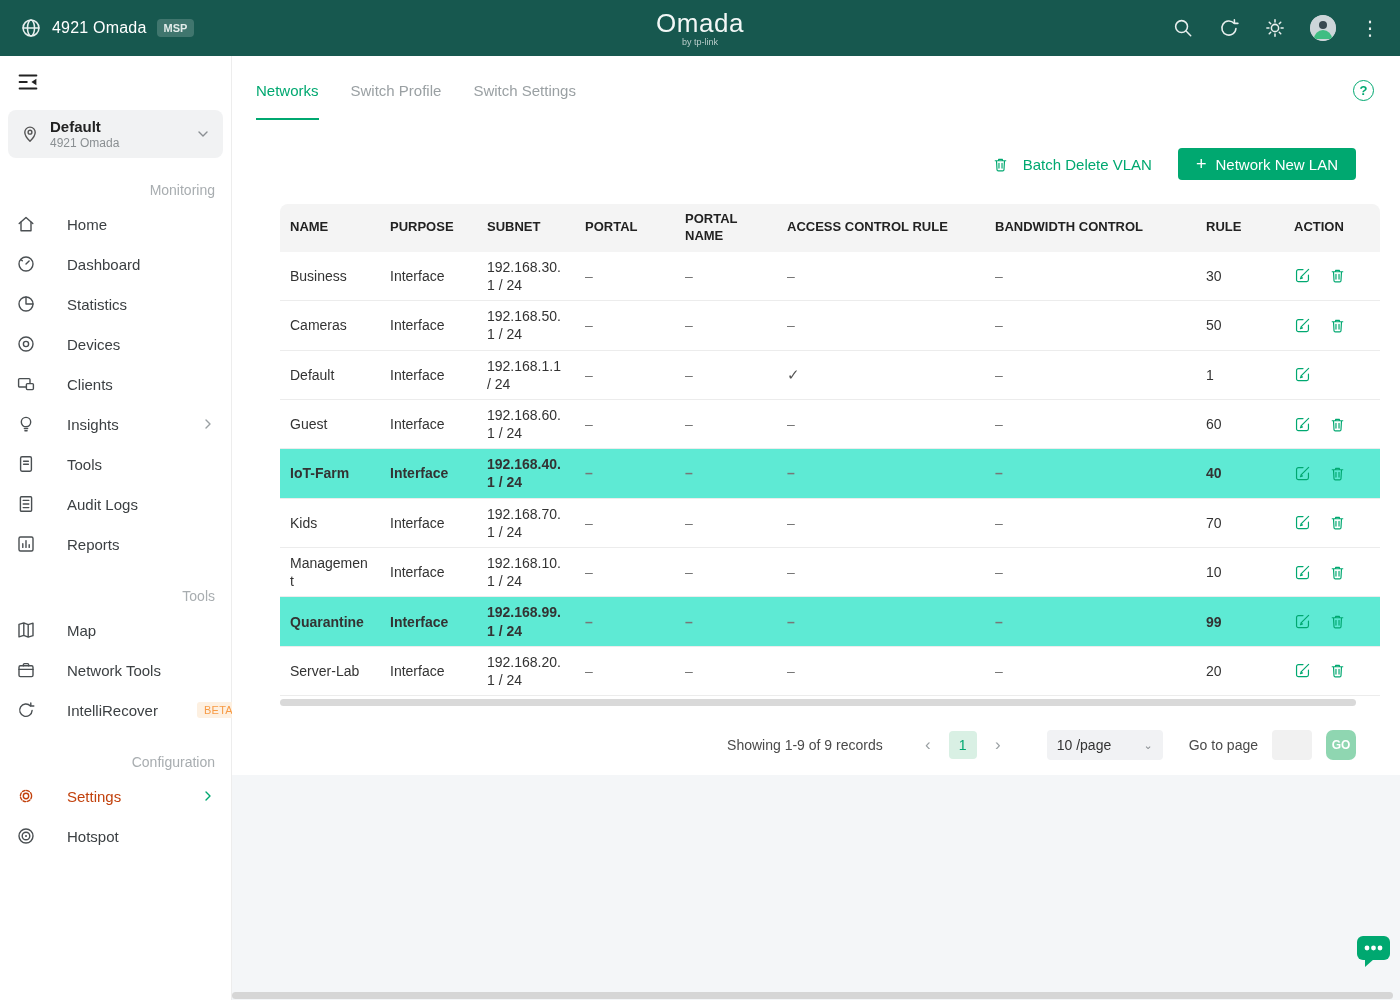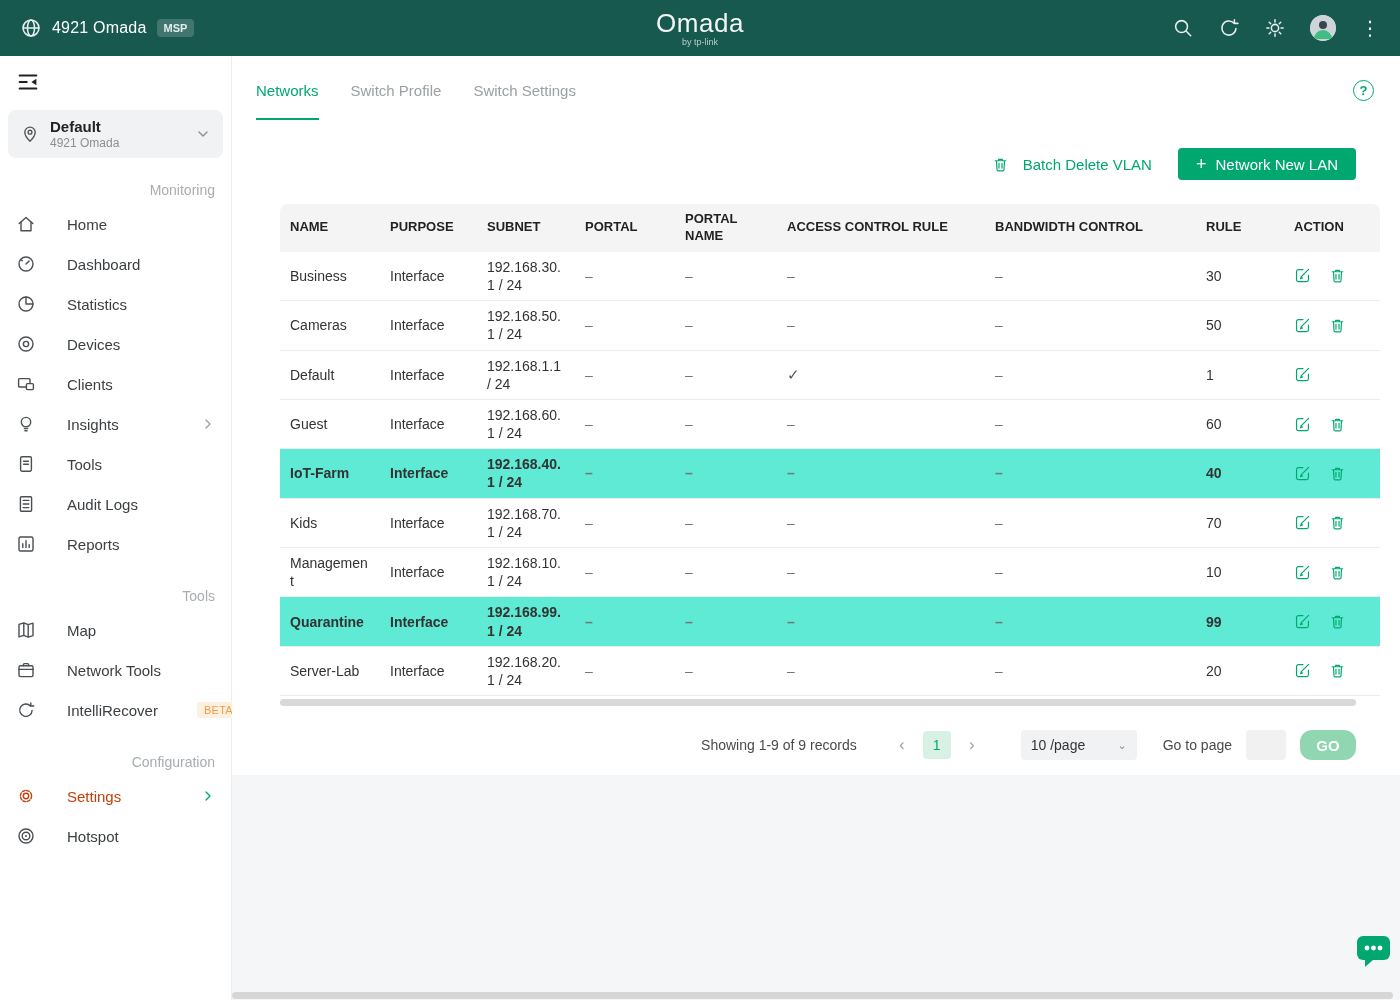--- a/index.html
+++ b/index.html
@@ -88,22 +88,22 @@
   .pg-summary { font-size:14px; color:#4a4a4a; margin-right:32px; }
   .pg-chev { color:#9aa0a3; font-size:17px; width:26px; text-align:center; cursor:pointer; }
   .pg-page { width:28px; height:28px; background:#d9f0e4; color:#00a870; border-radius:4px;
              font-size:14px; display:flex; align-items:center; justify-content:center; margin:0 8px; cursor:pointer; }
   .pg-size { width:116px; height:30px; background:#f1f2f4; border-radius:4px; margin-left:36px;
              display:flex; align-items:center; padding:0 10px; font-size:14px; color:#333; cursor:pointer; }
   .pg-size .caret { margin-left:auto; color:#8a8f92; font-size:11px; }
   .pg-goto { font-size:14px; color:#4a4a4a; margin-left:26px; }
   .pg-input { width:40px; height:30px; background:#f1f1f1; border:none; border-radius:4px; margin-left:14px;
               font-family:inherit; font-size:14px; text-align:center; }
-  .pg-go { width:56px; height:30px; background:#8fd6b1; color:#fff; border:none; border-radius:12px;
-           font-size:15px; font-weight:bold; font-family:inherit; margin-left:14px; cursor:pointer; }
+  .pg-go { width:30px; height:30px; background:#8fd6b1; color:#fff; border:none; border-radius:7px;
+           font-size:12px; font-weight:bold; font-family:inherit; margin-left:14px; cursor:pointer; }
 
   
   .chat-fab { position:absolute; right:9px; bottom:31px; width:35px; height:36px; cursor:pointer; }
   .page-scrollbar { position:absolute; left:232px; right:7px; bottom:1px; height:7px;
                     background:#d6d6d6; border-radius:4px; cursor:pointer; }
 
   svg.stroke { fill:none; stroke:currentColor; stroke-width:1.4; stroke-linecap:round; stroke-linejoin:round; }
 </style>
 </head>
 <body>

